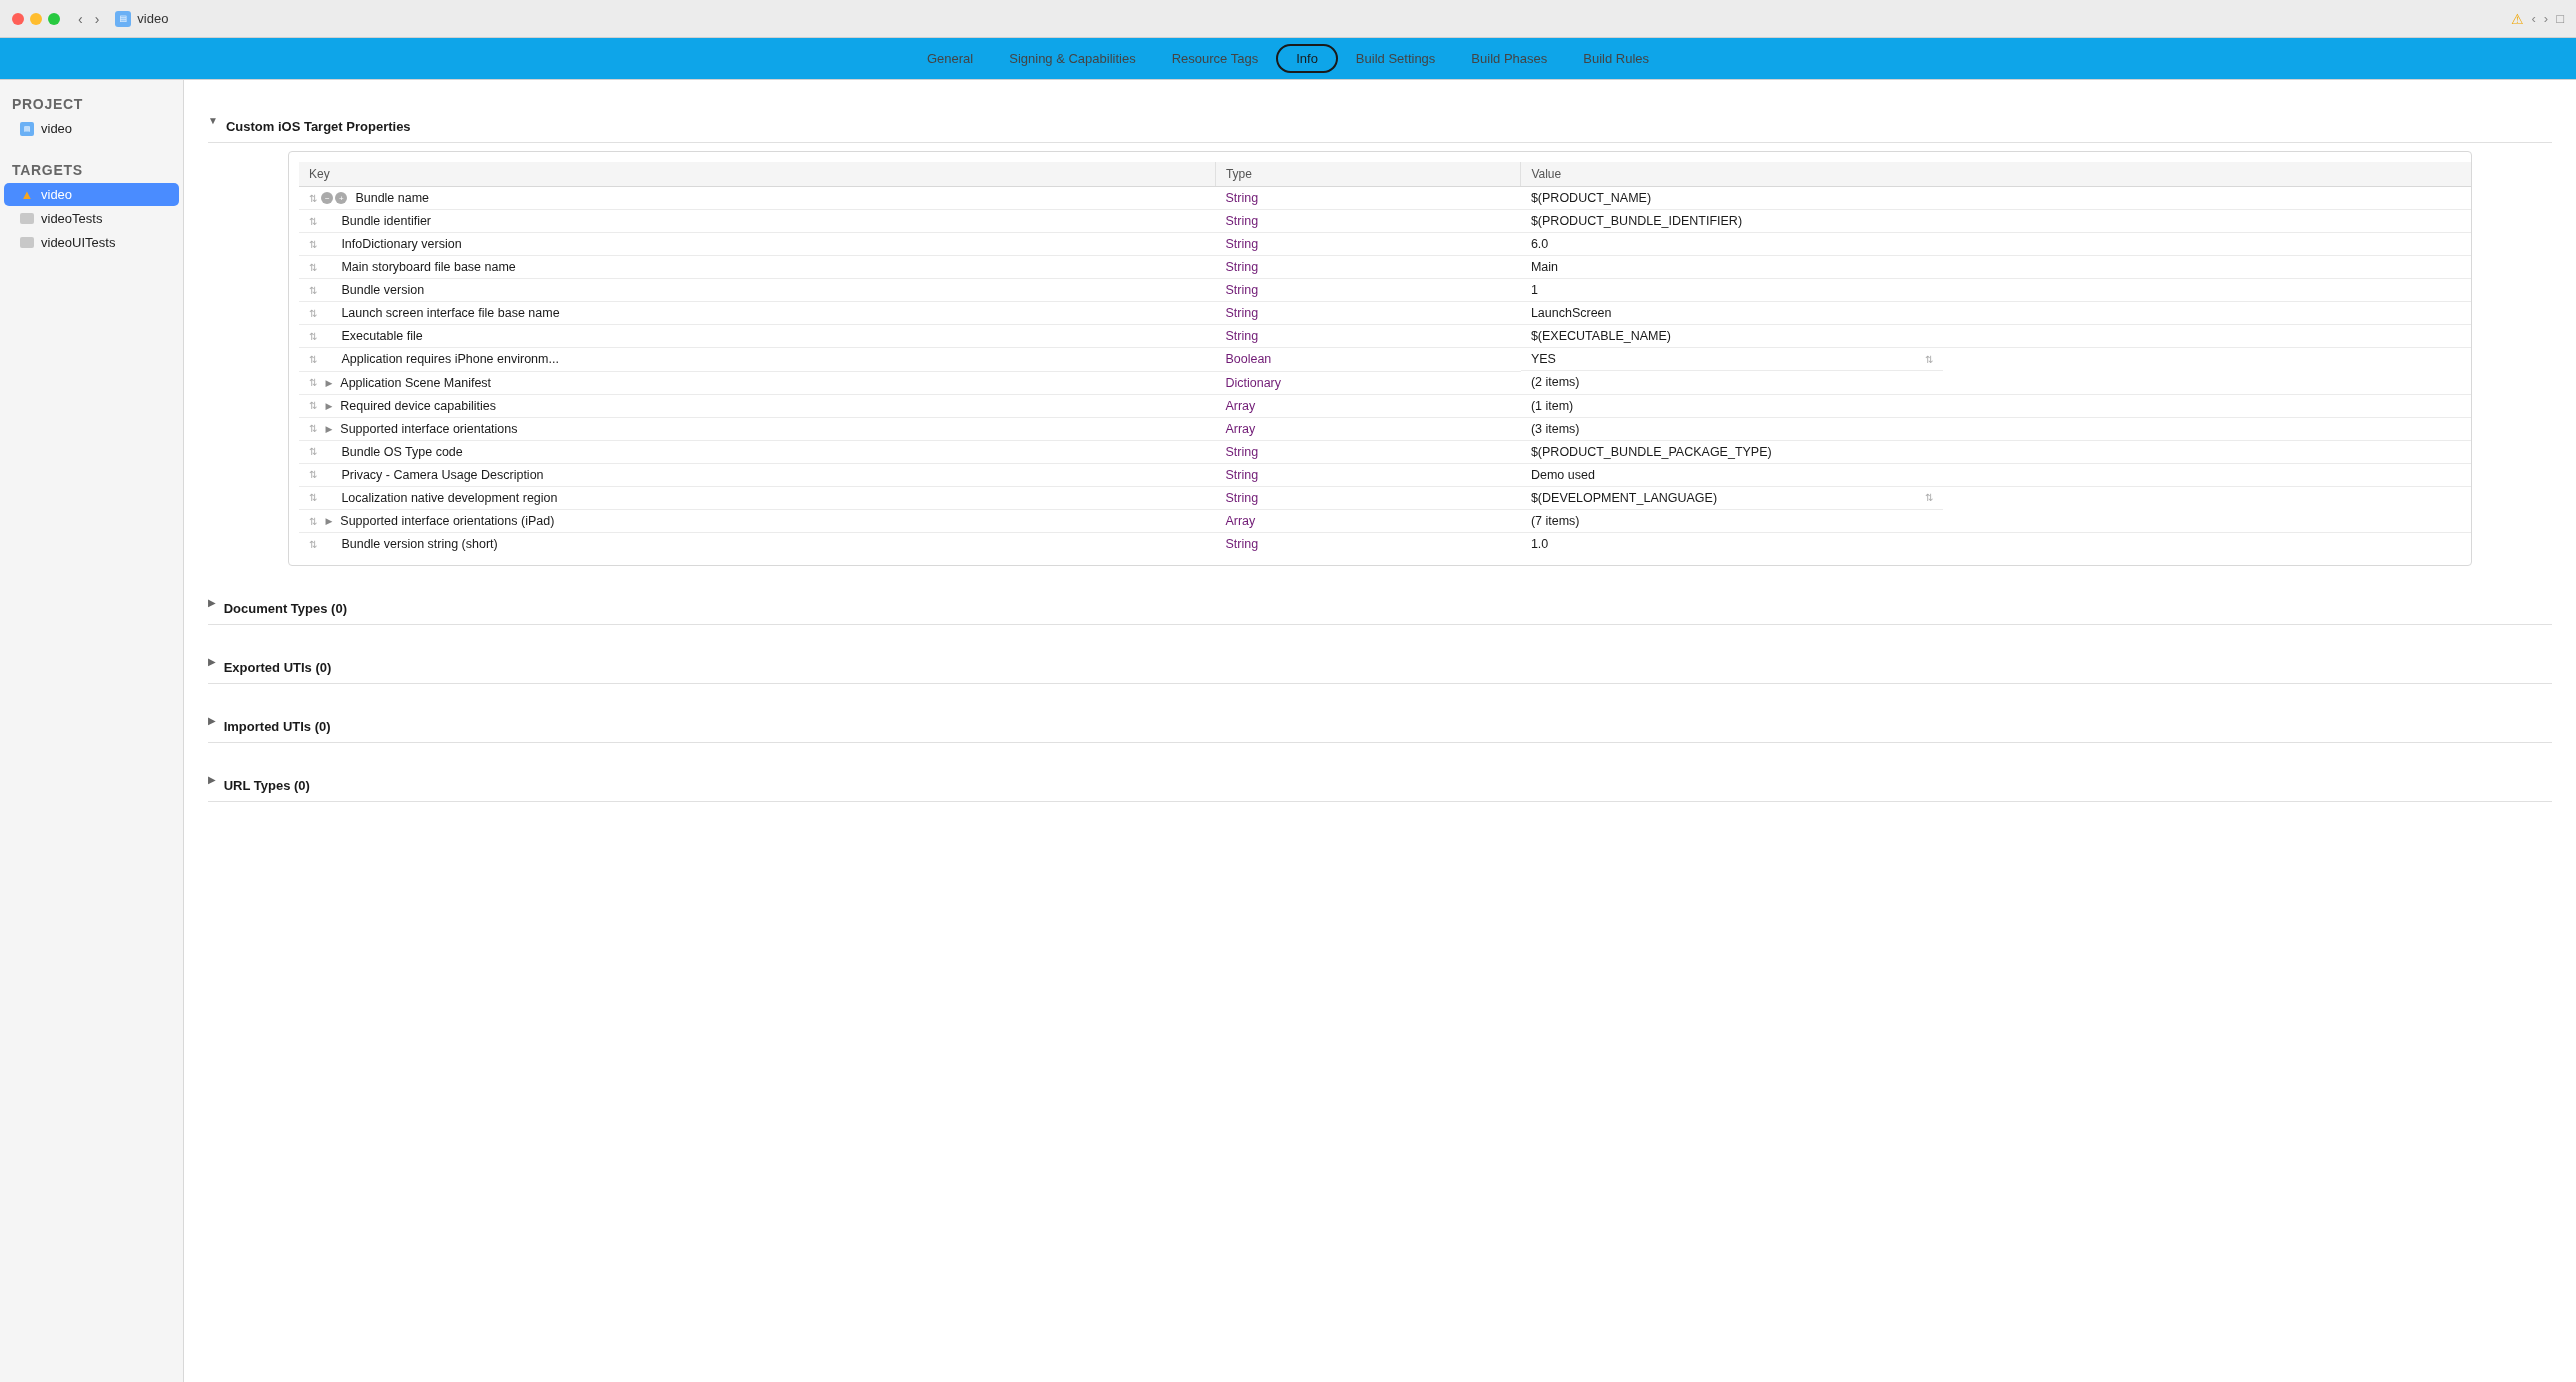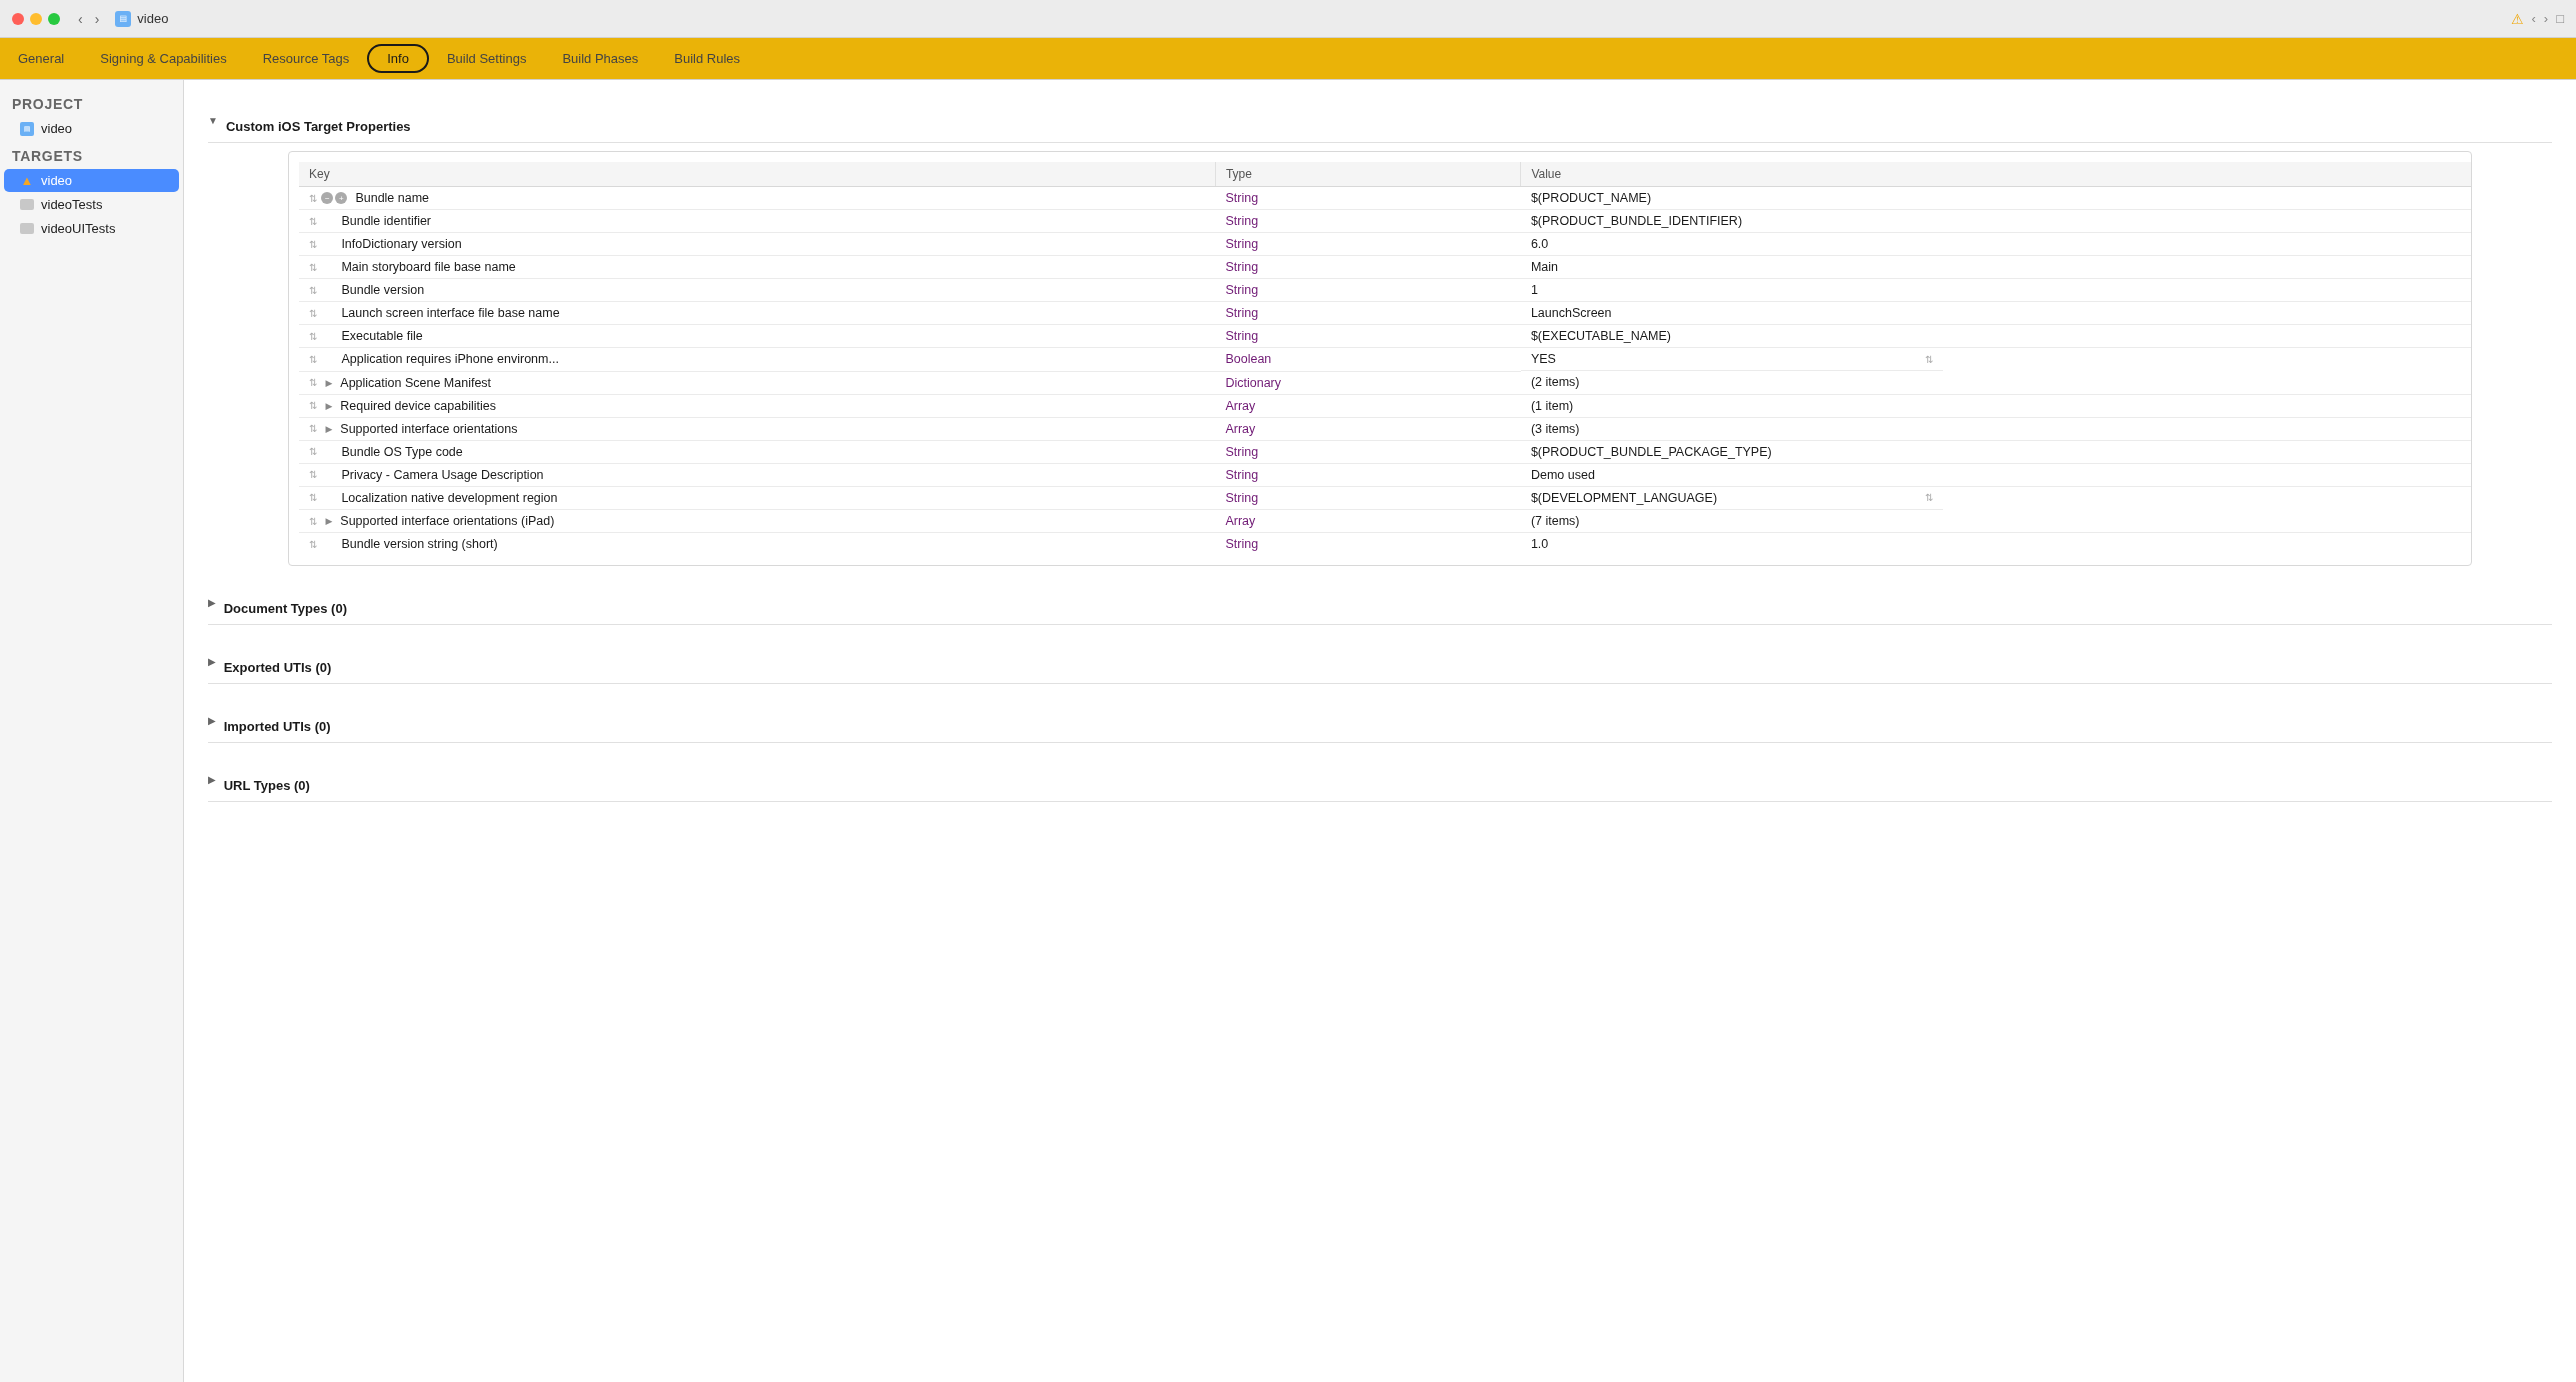--- a/index.html
+++ b/index.html
@@ -79,21 +79,22 @@
     }
     .warning-icon {
       color: #f0a500;
       font-size: 14px;
     }
 
     
     .tabbar {
       display: flex;
       align-items: center;
-      background: #eab308;
+      justify-content: center;
+      background: #0ea5e9;
       border-bottom: 1px solid #d0d0d0;
       padding: 6px 0;
       gap: 0;
     }
     .tab {
       padding: 5px 18px;
       font-size: 13px;
       color: #444;
       cursor: pointer;
       border-radius: 4px;
@@ -287,21 +288,21 @@
 
 <div class="main">
 
   <div class="sidebar">
     <div class="sidebar-section-label">PROJECT</div>
     <div class="sidebar-item">
       <span class="project-icon">▤</span>
       <span class="sidebar-item-label">video</span>
     </div>
 
-    <div class="sidebar-section-label" style="margin-top:4px;">TARGETS</div>
+    <div class="sidebar-section-label" style="margin-top:18px;">TARGETS</div>
 
     <div class="sidebar-item selected">
       <span class="target-icon" style="color:#f5a623; font-size:13px;">▲</span>
       <span class="sidebar-item-label">video</span>
     </div>
     <div class="sidebar-item">
       <span class="folder-icon" style="width:14px;height:11px;background:#c8c8c8;border-radius:2px;display:inline-block;"></span>
       <span class="sidebar-item-label">videoTests</span>
     </div>
     <div class="sidebar-item">

